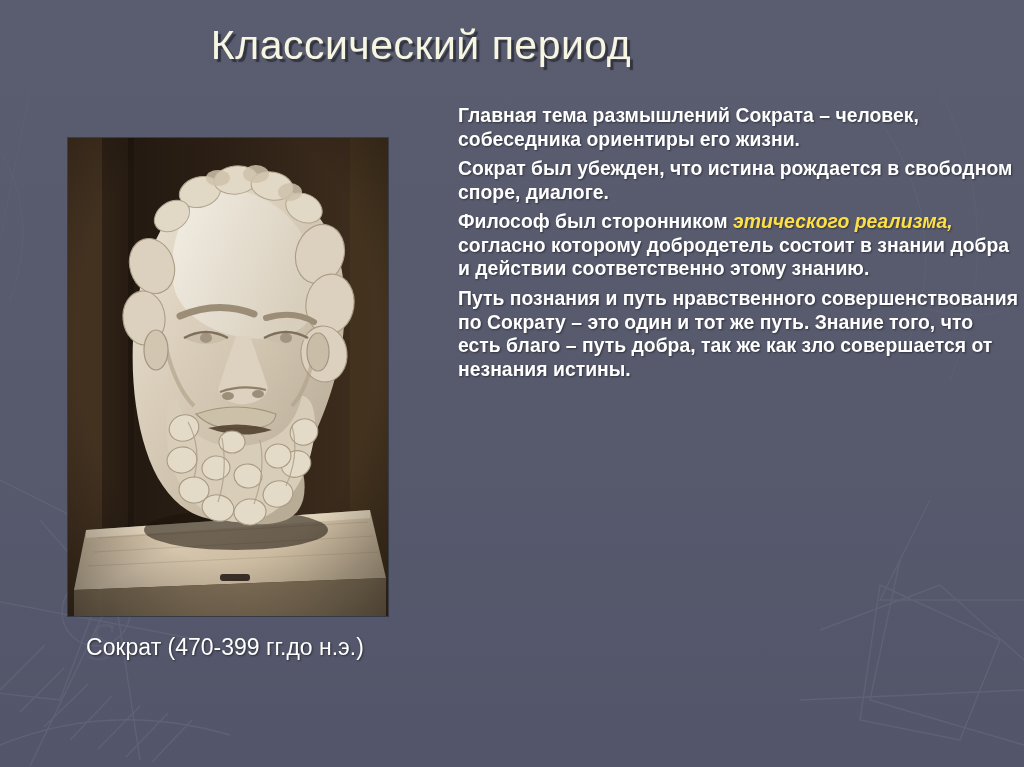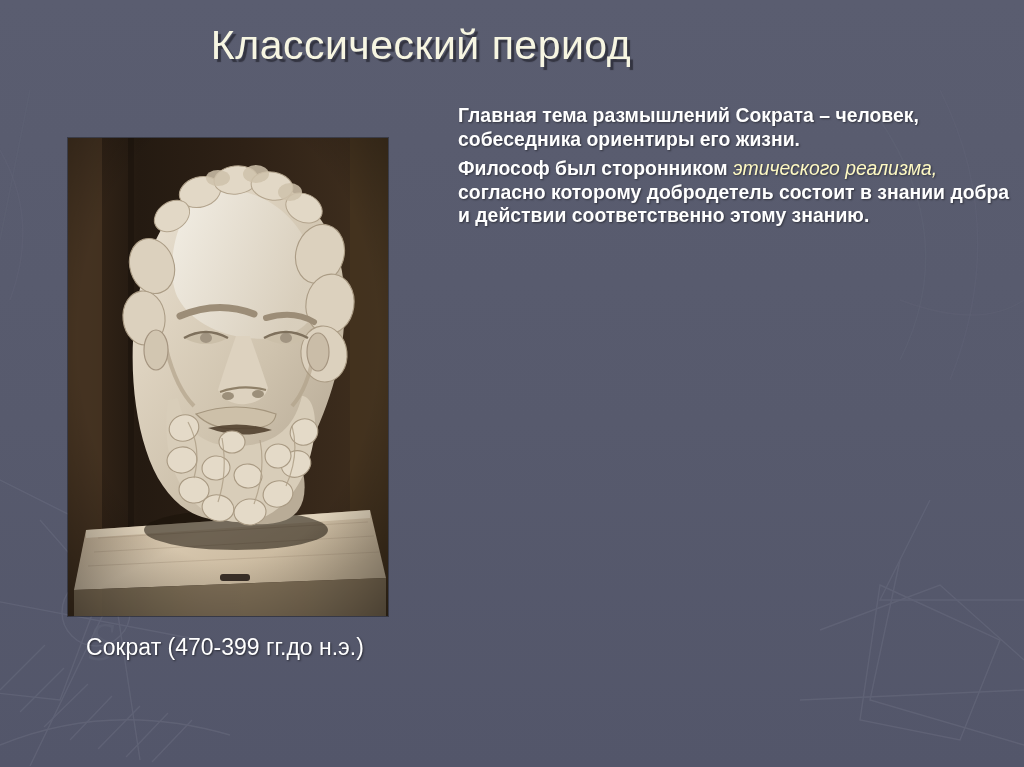--- a/index.html
+++ b/index.html
@@ -93,23 +93,23 @@
     margin-bottom: 6px;
   }
 
   .para .lead {
     font-size: 26px;
     font-weight: bold;
     letter-spacing: -0.2px;
   }
 
   .hl {
-    color: #fef9c3;
+    color: #fde047;
     font-style: italic;
-    font-weight: normal;
+    font-weight: bold;
   }
 </style>
 </head>
 <body>
 
 <div id="slide-bg">
   <svg viewBox="0 0 1024 767" preserveAspectRatio="none" xmlns="http://www.w3.org/2000/svg">
     <defs>
       <linearGradient id="bgGrad" x1="0" y1="0" x2="0" y2="1">
         <stop offset="0%" stop-color="#5a5d70"></stop>
@@ -308,18 +308,20 @@
 
     <div class="portrait-caption">Сократ (470-399 гг.до н.э.)</div>
   </div>
 
   <div class="text-column">
 
 
     <p class="para">Главная тема размышлений Сократа – человек, собеседника ориентиры его жизни.</p>
 
 
+    <p class="para">Сократ был убежден, что истина рождается в свободном споре, диалоге.</p>
 
     <p class="para"><span>Философ был сторонником </span><span class="hl">этического реализма,</span><span> согласно которому добродетель состоит в знании добра и действии соответственно этому знанию.</span></p>
 
+    <p class="para">Путь познания и путь нравственного совершенствования по Сократу – это один и тот же путь. Знание того, что есть благо – путь добра, так же как зло совершается от незнания истины.</p>
   </div>
 
 </div>
 
 </body></html>

